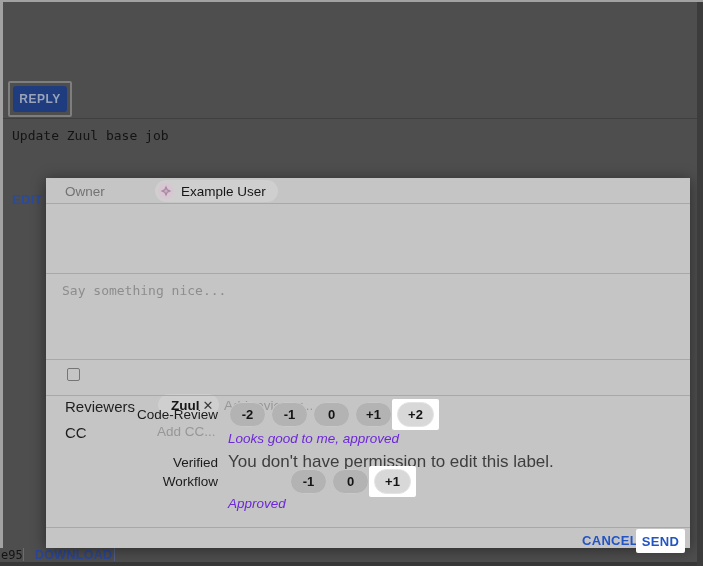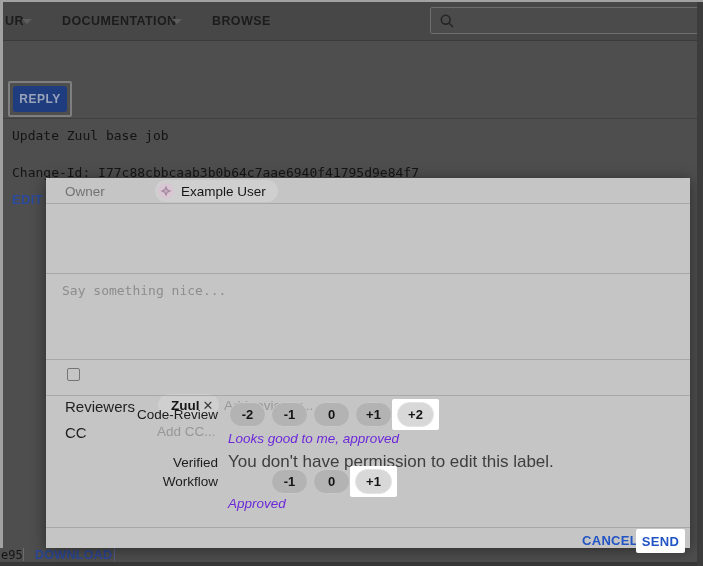--- a/index.html
+++ b/index.html
@@ -55,62 +55,47 @@
   .add-input{position:absolute;background:transparent;border:none;outline:none;font-family:"Liberation Sans",sans-serif;font-size:13.5px;color:#333;height:22px;}
   .add-input::placeholder{color:#979797;}
   .rev-input{left:176px;top:216px;width:180px;}
   .cc-input{left:109px;top:242px;width:180px;}
   .msg-area{position:absolute;left:10px;top:99px;width:624px;height:78px;background:transparent;border:none;outline:none;resize:none;font-family:"DejaVu Sans Mono","Liberation Mono",monospace;font-size:13px;color:#2a2a2a;padding:6px;}
   .msg-area::placeholder{color:#8d8d8d;}
   .checkbox{position:absolute;left:21px;top:190px;width:13px;height:13px;border:1px solid #757575;border-radius:2px;background:transparent;appearance:none;margin:0;cursor:pointer;}
   .preview-label{position:absolute;left:40px;top:190px;font-size:13.5px;color:#1a1a1a;}
   
   .score-row{position:absolute;left:0;display:flex;align-items:center;height:26px;}
-  .cr-row{top:223px;} .wf-row{top:290px;}
+  .cr-row{top:223px;} .wf-row{top:290px;gap:19px;}
   .score-label{width:172px;text-align:right;font-size:13.5px;font-weight:500;color:#1b1b1b;}
   .pills{display:flex;align-items:center;gap:5px;margin-left:11px;}
   .pill{width:37px;height:25px;border-radius:13px;background:#b3b3b3;border:1px solid #c9c9c9;color:#141414;font-family:"Liberation Sans",sans-serif;font-size:13px;font-weight:700;display:flex;align-items:center;justify-content:center;cursor:pointer;padding:0;}
   .pill-spacer{width:37px;height:25px;}
   .score-focus{background:#ffffff;padding:3px 5px;margin:-3px -5px;border-radius:2px;display:inline-flex;}
   .score-focus .pill{background:#d8d8d8;border-color:#e4e4e4;}
   .score-desc{position:absolute;left:182px;font-size:13.5px;font-style:italic;color:#6d28d9;}
   .cr-desc{top:253px;} .wf-desc{top:318px;}
   .verified-row{position:absolute;left:0;top:276px;display:flex;align-items:center;height:16px;}
   .perm-text{margin-left:10px;font-size:17px;color:#3e3e3e;}
   
   .cancel-btn{position:absolute;left:536px;top:355px;background:none;border:none;color:#2254c4;font-family:"Liberation Sans",sans-serif;font-size:13px;font-weight:700;letter-spacing:.3px;cursor:pointer;padding:0;}
   .send-focus{position:absolute;left:590px;top:351px;width:49px;height:24px;background:#ffffff;border-radius:2px;display:flex;justify-content:center;}
   .send-btn{background:none;border:none;color:#2254c4;font-family:"Liberation Sans",sans-serif;font-size:13px;font-weight:700;letter-spacing:.3px;cursor:pointer;padding:0;}
 </style>
 </head>
 <body>
 
 <div class="screen">
 
-  <div class="topbar">
-    <span class="nav-item nav-ur">UR</span>
-    <span class="caret caret-ur"></span>
-    <span class="nav-item nav-doc">DOCUMENTATION</span>
-    <span class="caret caret-doc"></span>
-    <span class="nav-item nav-browse">BROWSE</span>
-    <div class="searchbox">
-      <svg width="16" height="16" viewBox="0 0 16 16">
-        <circle cx="6.7" cy="6.7" r="4.4" fill="none" stroke="#262626" stroke-width="1.6"></circle>
-        <line x1="10.2" y1="10.2" x2="14" y2="14" stroke="#262626" stroke-width="1.6"></line>
-      </svg>
-      <input type="text" value="" style="">
-    </div>
-  </div>
 
   <div class="reply-focus">
     <button class="reply-btn">REPLY</button>
   </div>
   <div class="page-divider"></div>
   <div class="commit-line commit-line1">Update Zuul base job</div>
-  <div class="commit-line commit-line2">Change-Id: I77c88cbbcaab3b0b64c7aae6940f41795d9e84f7</div>
   <span class="edit-link">EDIT</span>
 
   <div class="footer">
     <span class="footer-sha">e95</span>
     <span class="footer-vdiv1"></span>
     <span class="footer-link footer-download">DOWNLOAD</span>
     <span class="footer-vdiv2"></span>
   </div>
   <div class="bottom-dark"></div>
 

